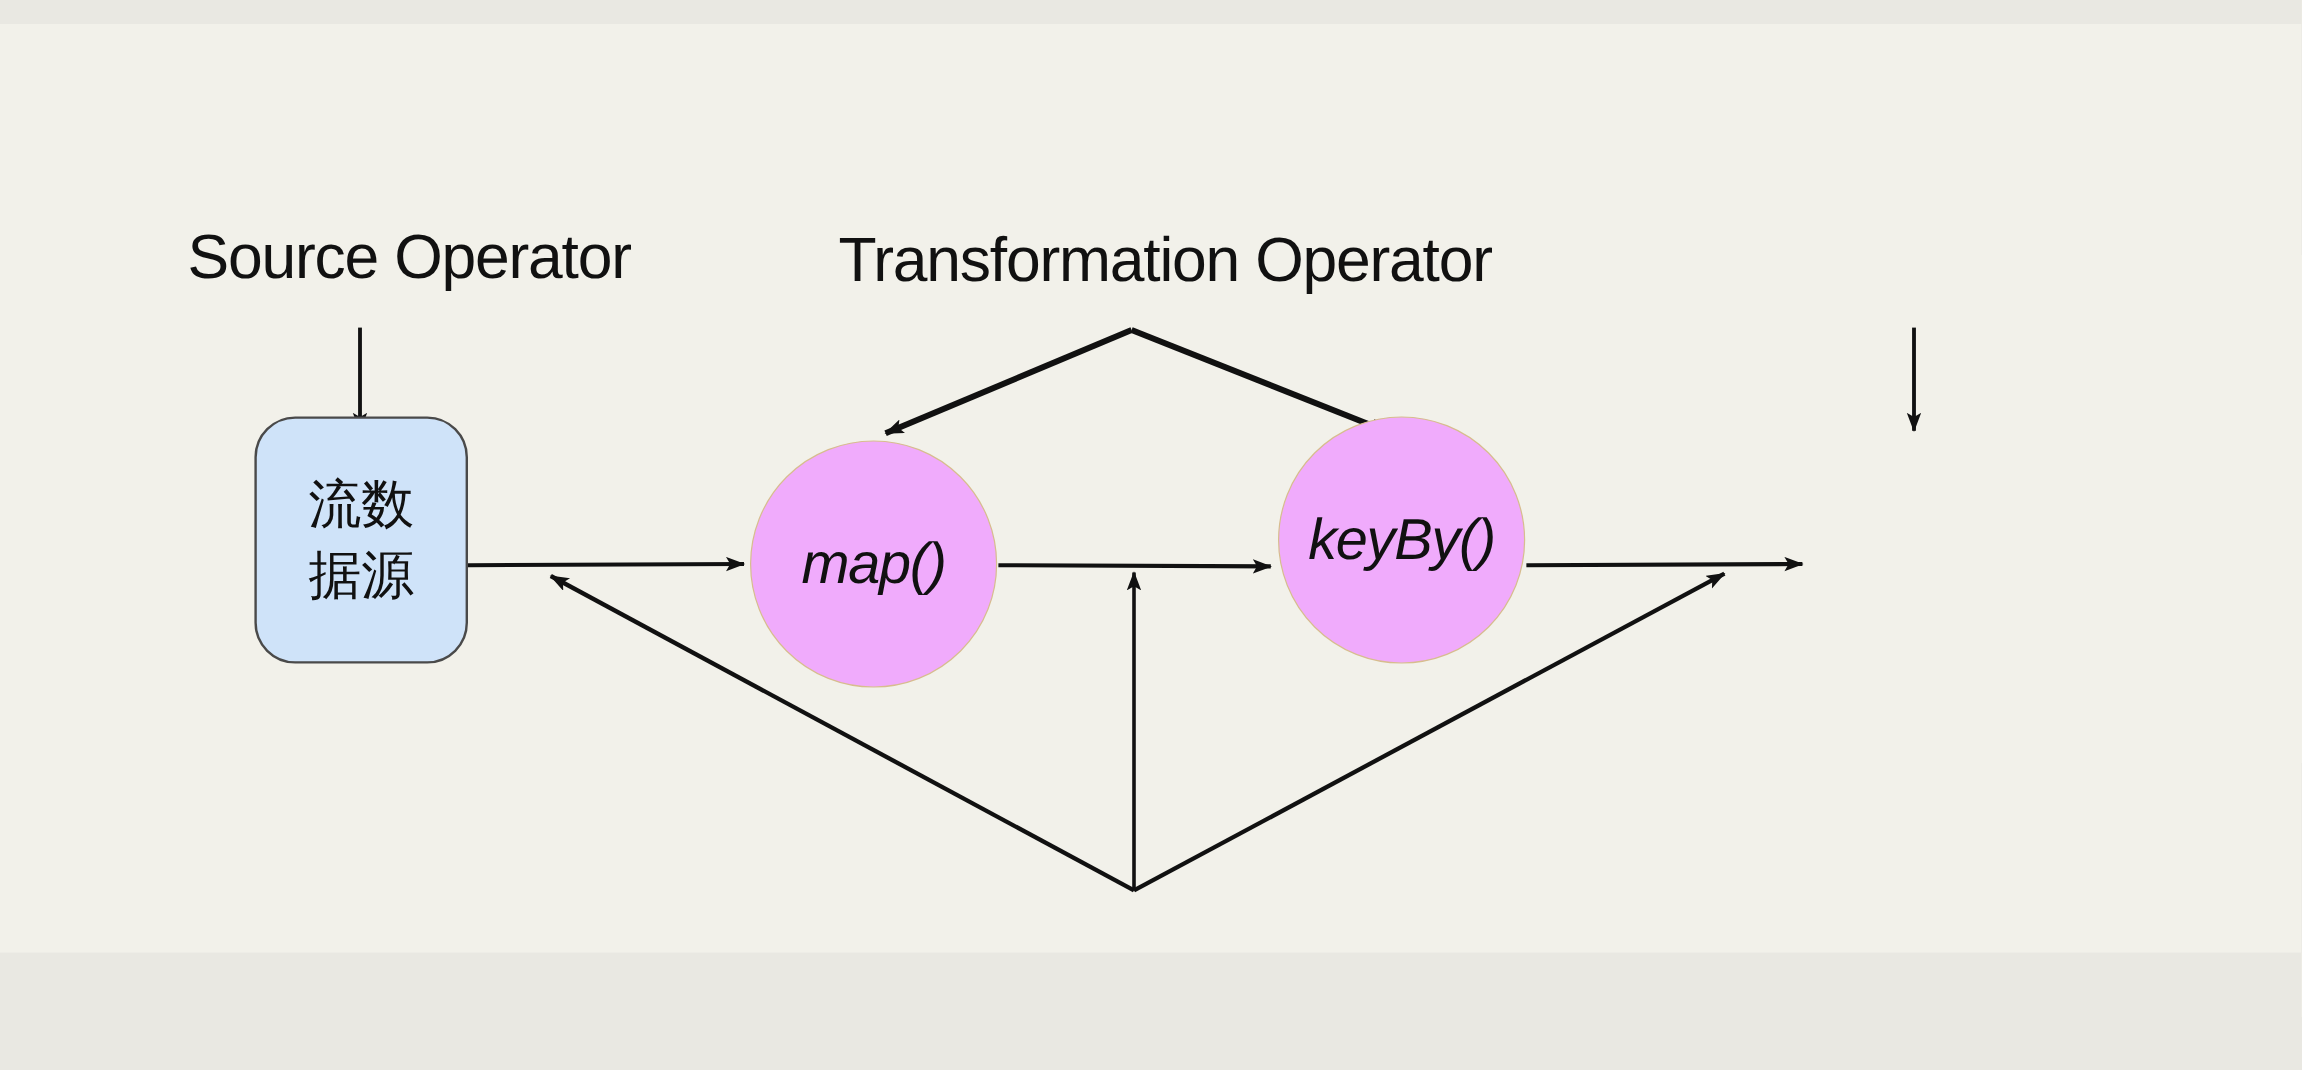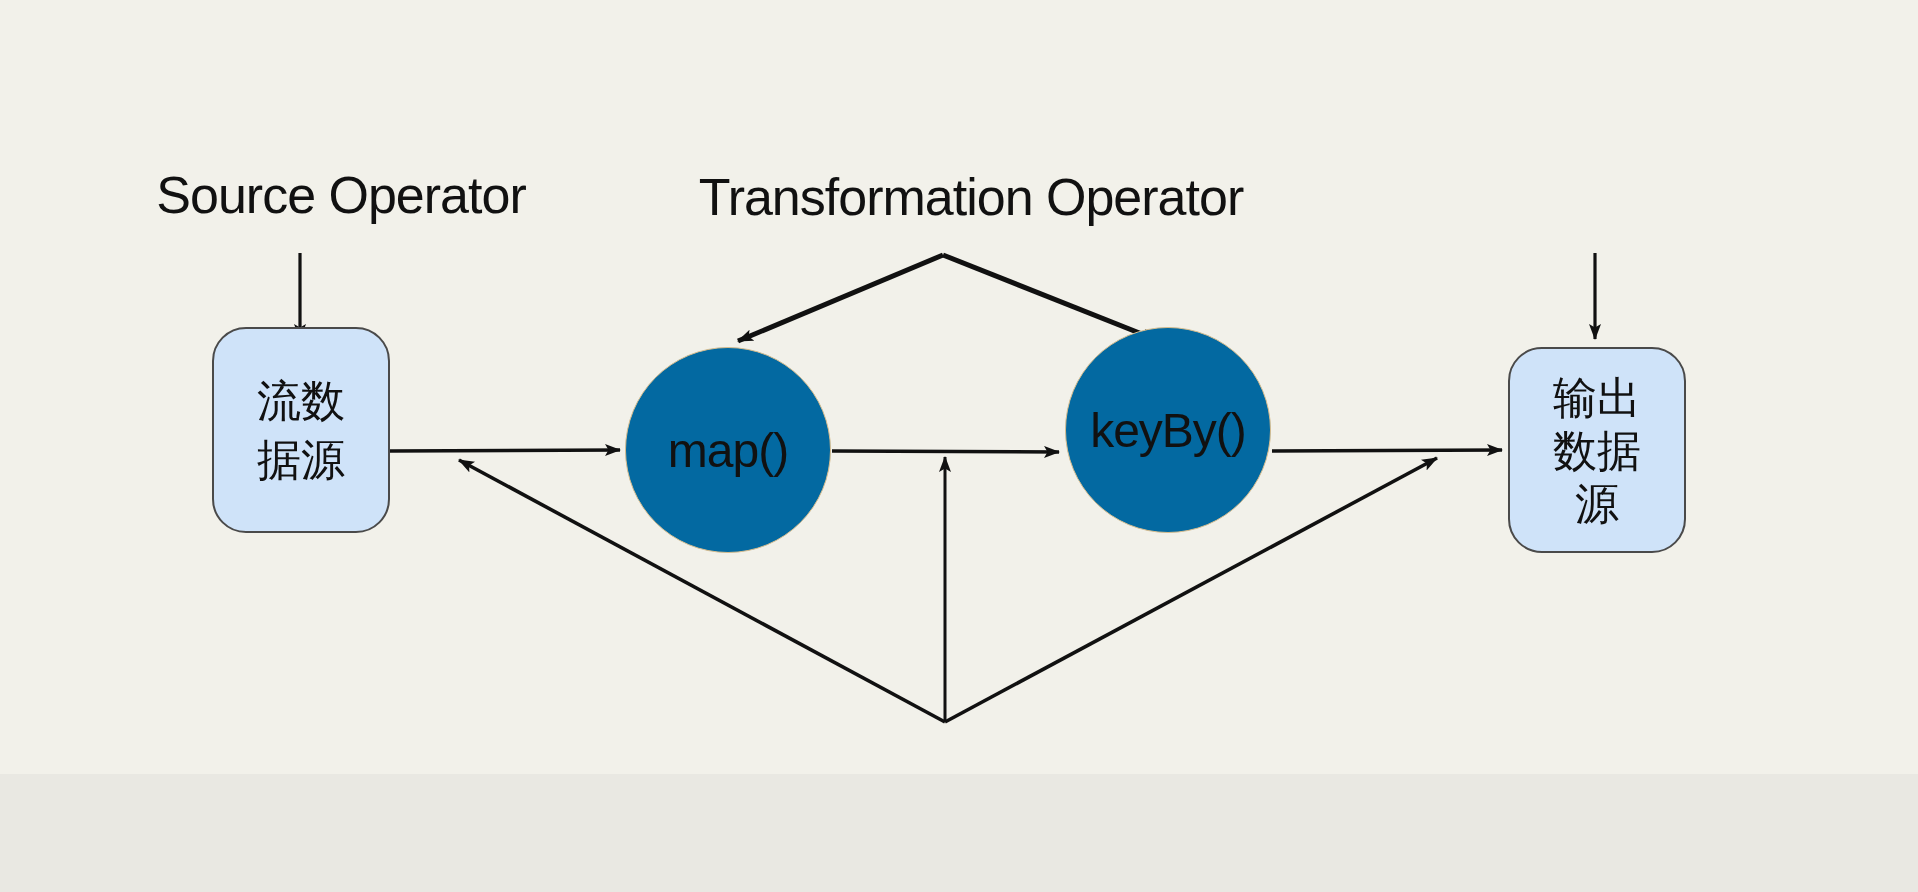--- a/index.html
+++ b/index.html
@@ -8,20 +8,21 @@
     background: #e9e8e2;
     font-family: "Liberation Sans", sans-serif;
   }
   .canvas {
     position: relative;
     width: 1918px;
     height: 774px;
     background: #f2f1ea;
     overflow: hidden;
     color: #111;
+    margin-top: 20px;
   }
   .connector-layer {
     position: absolute;
     left: 0; top: 0;
     width: 1918px; height: 892px;
   }
   .diagram-label {
     position: absolute;
     transform: translateX(-50%);
     font-size: 52px;
@@ -47,24 +48,25 @@
     background: #cfe3f9;
     border: 2px solid #4a4a4a;
     font-size: 44px;
   }
   .node.rect .cjk-lines { line-height: 59px; }
   .node.rect.sink .cjk-lines { line-height: 53px; }
   .node.circle {
     width: 206px;
     height: 206px;
     border-radius: 50%;
-    background: #0369a1;
+    background: #f0abfc;
     border: 1.5px solid #d7bd8e;
     font-size: 48px;
     letter-spacing: -1px;
+    font-style: italic;
   }
 </style>
 </head>
 <body>
 
 <div class="canvas">
 
   <svg class="connector-layer" width="1918" height="892" viewBox="0 0 1918 892" xmlns="http://www.w3.org/2000/svg">
     <defs>
       <marker id="arrow" markerUnits="userSpaceOnUse" markerWidth="20" markerHeight="14" refX="15" refY="6" orient="auto">
@@ -101,21 +103,14 @@
   </div>
 
   <div class="node circle" style="left:625px; top:347px;">
     <span>map()</span>
   </div>
 
   <div class="node circle" style="left:1065px; top:327px;">
     <span>keyBy()</span>
   </div>
 
-  <div class="node rect sink" style="left:1508px; top:347px;">
-    <div class="cjk-lines">
-      <div>输出</div>
-      <div>数据</div>
-      <div>源</div>
-    </div>
-  </div>
 
 </div>
 
 </body></html>

